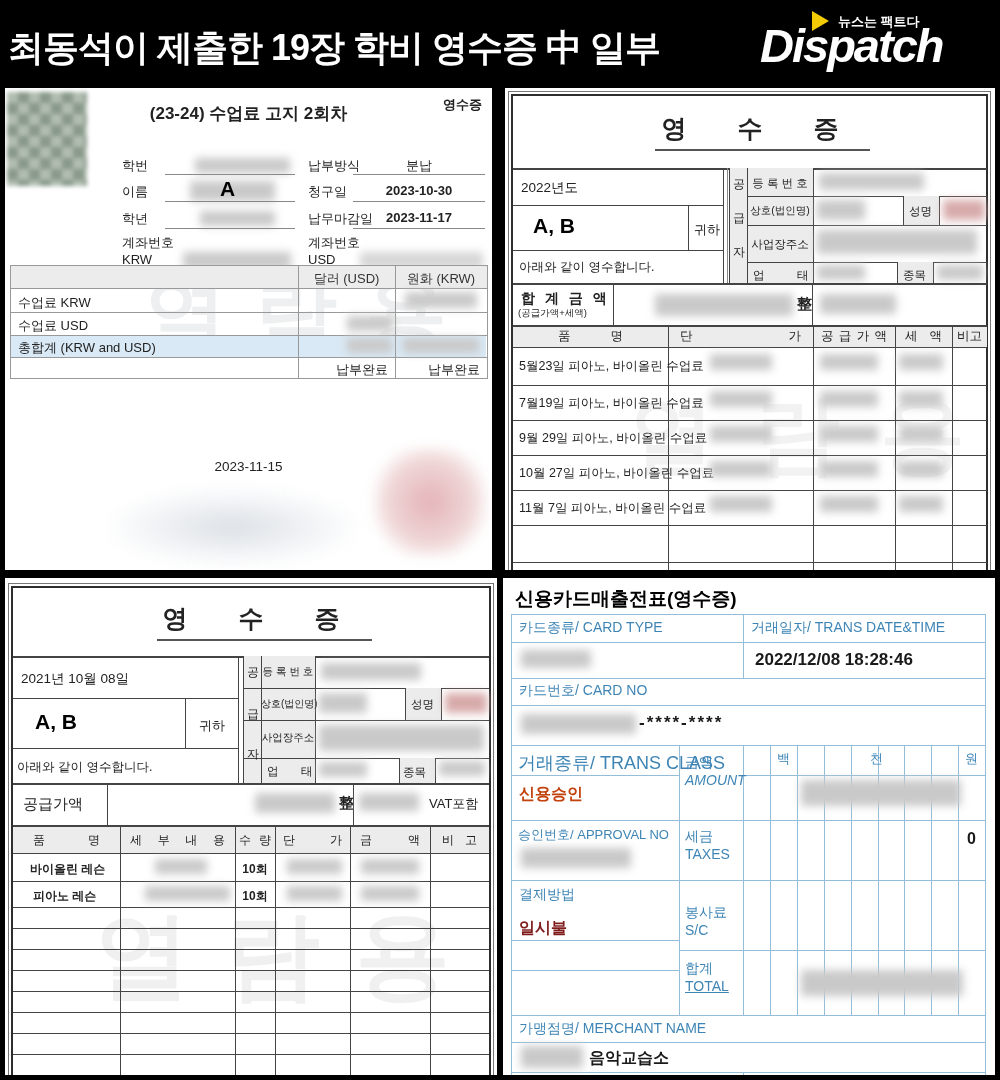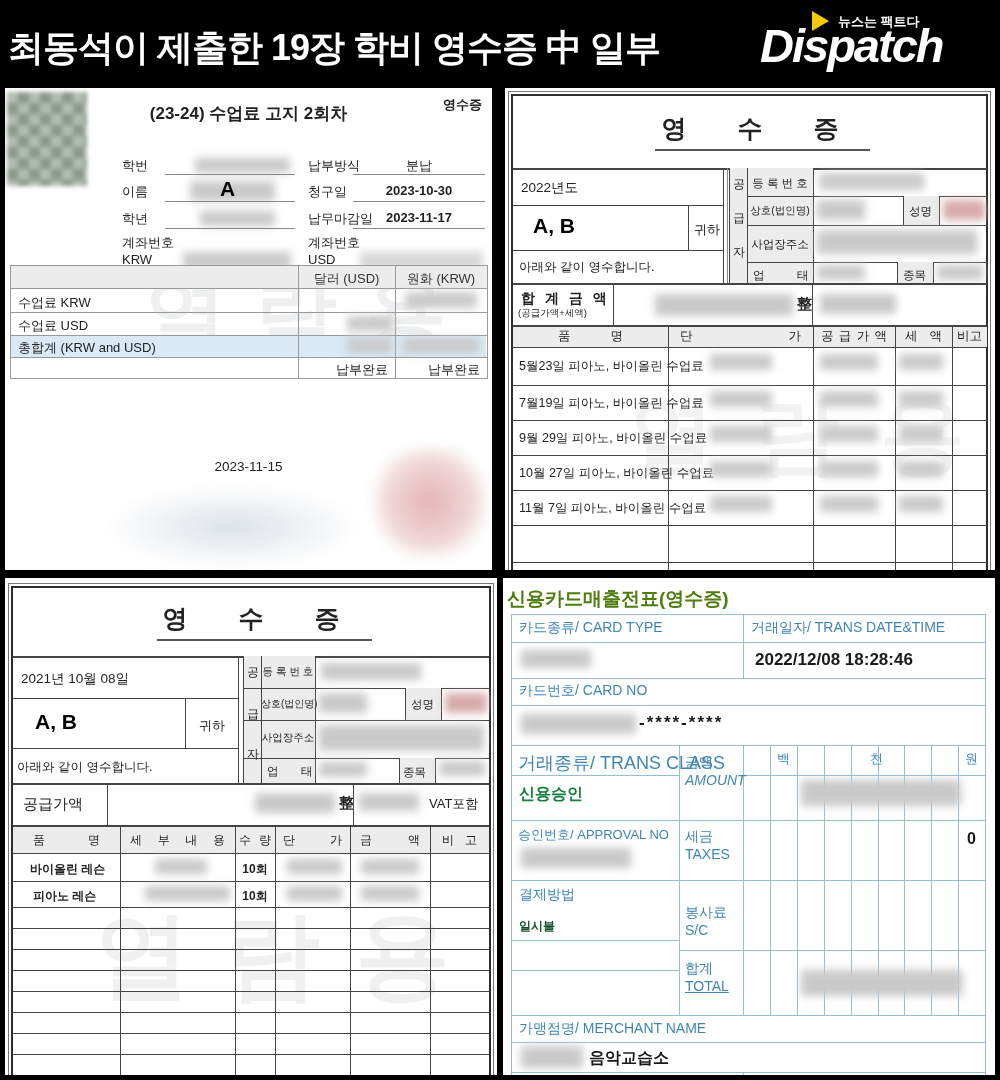--- a/index.html
+++ b/index.html
@@ -363,21 +363,21 @@
   <div class="blur" style="left:356px;top:281px;width:58px;height:15px;"></div>
 
   <div class="t b" style="left:28px;top:310px;font-size:12px;">피아노 레슨</div>
   <div class="blur" style="left:140px;top:308px;width:85px;height:15px;"></div>
   <div class="t b ctr" style="left:230px;top:310px;width:40px;font-size:12px;">10회</div>
   <div class="blur" style="left:282px;top:308px;width:55px;height:15px;"></div>
   <div class="blur" style="left:356px;top:308px;width:58px;height:15px;"></div>
 </div>
 
 <div class="panel" style="left:503px;top:578px;width:492px;height:497px;">
-  <div class="t b" style="left:4px;top:8px;font-size:19px;color:#4d7c0f;">신용카드매출전표(영수증)</div>
+  <div class="t b" style="left:12px;top:8px;font-size:19px;color:#000000;">신용카드매출전표(영수증)</div>
 
   <div class="hl hlb" style="left:8px;top:36px;width:474px;"></div>
   <div class="vl vlb" style="left:8px;top:36px;height:461px;"></div>
   <div class="vl vlb" style="left:482px;top:36px;height:461px;"></div>
 
   <div class="hl hlb" style="left:8px;top:64px;width:474px;"></div>
   <div class="hl hlb" style="left:8px;top:100px;width:474px;"></div>
   <div class="hl hlb" style="left:8px;top:127px;width:474px;"></div>
   <div class="hl hlb" style="left:8px;top:167px;width:474px;"></div>
   <div class="hl hlb" style="left:8px;top:197px;width:168px;"></div>
@@ -407,37 +407,37 @@
   <div class="t blue" style="left:16px;top:41px;font-size:14px;">카드종류/ CARD TYPE</div>
   <div class="t blue" style="left:248px;top:41px;font-size:14px;">거래일자/ TRANS DATE&amp;TIME</div>
   <div class="blur" style="left:18px;top:72px;width:70px;height:18px;"></div>
   <div class="t b" style="left:252px;top:72px;font-size:17px;color:#1a1a1a;">2022/12/08 18:28:46</div>
 
   <div class="t blue" style="left:16px;top:104px;font-size:14px;">카드번호/ CARD NO</div>
   <div class="blur" style="left:18px;top:136px;width:115px;height:20px;"></div>
   <div class="t b" style="left:136px;top:135px;font-size:17px;color:#1a1a1a;letter-spacing:2px;">-****-****</div>
 
   <div class="t blue" style="left:15px;top:173px;font-size:18px;">거래종류/ TRANS CLASS</div>
-  <div class="t b" style="left:16px;top:206px;font-size:16px;color:#15803d;">신용승인</div>
+  <div class="t b" style="left:16px;top:206px;font-size:16px;color:#c2410c;">신용승인</div>
   <div class="t blue" style="left:182px;top:176px;font-size:14px;">금액</div>
   <div class="t blue" style="left:182px;top:194px;font-size:14px;font-style:italic;">AMOUNT</div>
 
   <div class="t blue ctr" style="left:267px;top:172px;width:27px;font-size:13px;">백</div>
   <div class="t blue ctr" style="left:360px;top:172px;width:27px;font-size:13px;">천</div>
   <div class="t blue ctr" style="left:455px;top:172px;width:27px;font-size:13px;">원</div>
   <div class="blur" style="left:298px;top:202px;width:160px;height:26px;"></div>
 
   <div class="t blue" style="left:15px;top:248px;font-size:13px;">승인번호/ APPROVAL NO</div>
   <div class="blur" style="left:18px;top:270px;width:110px;height:20px;"></div>
   <div class="t blue" style="left:182px;top:250px;font-size:14px;">세금</div>
   <div class="t blue" style="left:182px;top:268px;font-size:14px;">TAXES</div>
   <div class="t b ctr" style="left:455px;top:252px;width:27px;font-size:16px;color:#1a1a1a;">0</div>
 
   <div class="t blue" style="left:16px;top:308px;font-size:14px;">결제방법</div>
-  <div class="t b" style="left:16px;top:340px;font-size:12px;color:#14532d;font-family:Liberation Mono, monospace;">일시불</div>
+  <div class="t b" style="left:16px;top:340px;font-size:16px;color:#7f1d1d;font-family:Liberation Mono, monospace;">일시불</div>
   <div class="t blue" style="left:182px;top:326px;font-size:14px;">봉사료</div>
   <div class="t blue" style="left:182px;top:344px;font-size:14px;">S/C</div>
 
   <div class="t blue" style="left:182px;top:382px;font-size:14px;">합계</div>
   <div class="t blue" style="left:182px;top:400px;font-size:14px;text-decoration:underline;">TOTAL</div>
   <div class="blur" style="left:298px;top:392px;width:162px;height:26px;"></div>
 
   <div class="t blue" style="left:16px;top:442px;font-size:14px;">가맹점명/ MERCHANT NAME</div>
   <div class="blur" style="left:18px;top:468px;width:62px;height:22px;"></div>
   <div class="t b" style="left:86px;top:470px;font-size:16px;color:#1a1a1a;">음악교습소</div>

